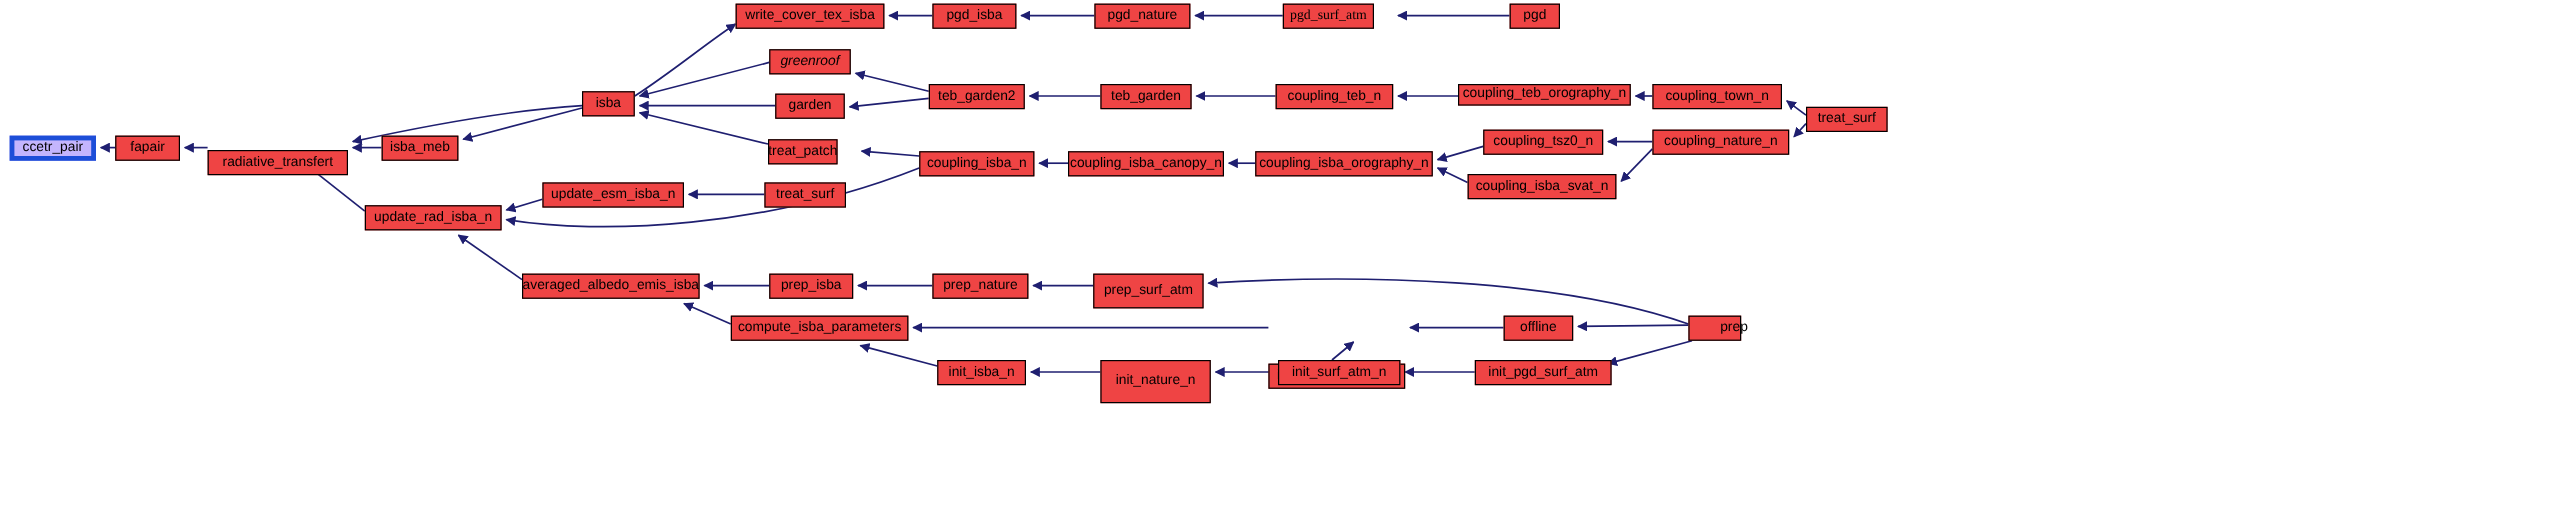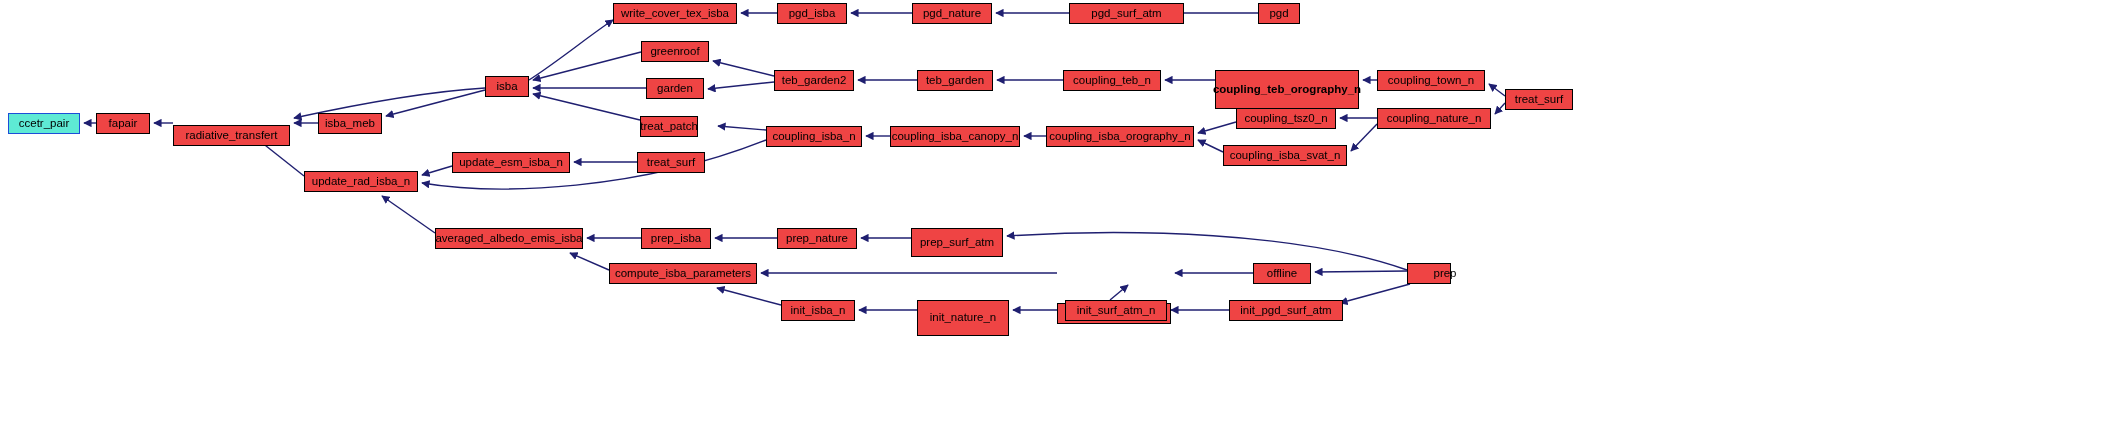--- a/index.html
+++ b/index.html
@@ -31,22 +31,22 @@
     font-size: 11.5px;
     line-height: 1;
     display: flex;
     align-items: center;
     justify-content: center;
     white-space: nowrap;
     letter-spacing: 0px;
     z-index: 5;
   }
   .node.root {
-    background: #5eead4;
-    border: 1px solid #1d4ed8;
+    background: #c4b5fd;
+    border: 4px solid #1d4ed8;
   }
 </style>
 </head>
 <body>
 
 <div id="graph-root">
   <svg id="edge-layer" viewBox="0 0 2125 443" xmlns="http://www.w3.org/2000/svg">
       <defs>
         <marker id="arrowhead" viewBox="0 0 10 10" refX="9" refY="5" markerWidth="6" markerHeight="6" orient="auto-start-reverse" markerUnits="strokeWidth">
           <path d="M 0 0 L 10 5 L 0 10 z" fill="#1f1f70"></path>
@@ -120,42 +120,42 @@
     </div>
     <div class="node" style="left: 613px; top: 3px; width: 124px; height: 21px;">
       <span>write_cover_tex_isba</span>
     </div>
     <div class="node" style="left: 777px; top: 3px; width: 70px; height: 21px;">
       <span>pgd_isba</span>
     </div>
     <div class="node" style="left: 912px; top: 3px; width: 80px; height: 21px;">
       <span>pgd_nature</span>
     </div>
-    <div class="node" style="left: 1069px; top: 3px; width: 115px; height: 21px;">
+    <div class="node" style="left: 1069px; top: 3px; width: 76px; height: 21px; font-family: Liberation Serif, serif;">
       <span>pgd_surf_atm</span>
     </div>
     <div class="node" style="left: 1258px; top: 3px; width: 42px; height: 21px;">
       <span>pgd</span>
     </div>
-    <div class="node" style="left: 641px; top: 41px; width: 68px; height: 21px;">
+    <div class="node" style="left: 641px; top: 41px; width: 68px; height: 21px; font-style: italic;">
       <span>greenroof</span>
     </div>
     <div class="node" style="left: 646px; top: 78px; width: 58px; height: 21px;">
       <span>garden</span>
     </div>
     <div class="node" style="left: 774px; top: 70px; width: 80px; height: 21px;">
       <span>teb_garden2</span>
     </div>
     <div class="node" style="left: 917px; top: 70px; width: 76px; height: 21px;">
       <span>teb_garden</span>
     </div>
     <div class="node" style="left: 1063px; top: 70px; width: 98px; height: 21px;">
       <span>coupling_teb_n</span>
     </div>
-    <div class="node" style="left: 1215px; top: 70px; width: 144px; height: 39px; font-weight: bold;">
+    <div class="node" style="left: 1215px; top: 70px; width: 144px; height: 18px;">
       <span>coupling_teb_orography_n</span>
     </div>
     <div class="node" style="left: 1377px; top: 70px; width: 108px; height: 21px;">
       <span>coupling_town_n</span>
     </div>
     <div class="node" style="left: 1505px; top: 89px; width: 68px; height: 21px;">
       <span>treat_surf</span>
     </div>
     <div class="node" style="left: 640px; top: 116px; width: 58px; height: 21px;">
       <span>treat_patch</span>

